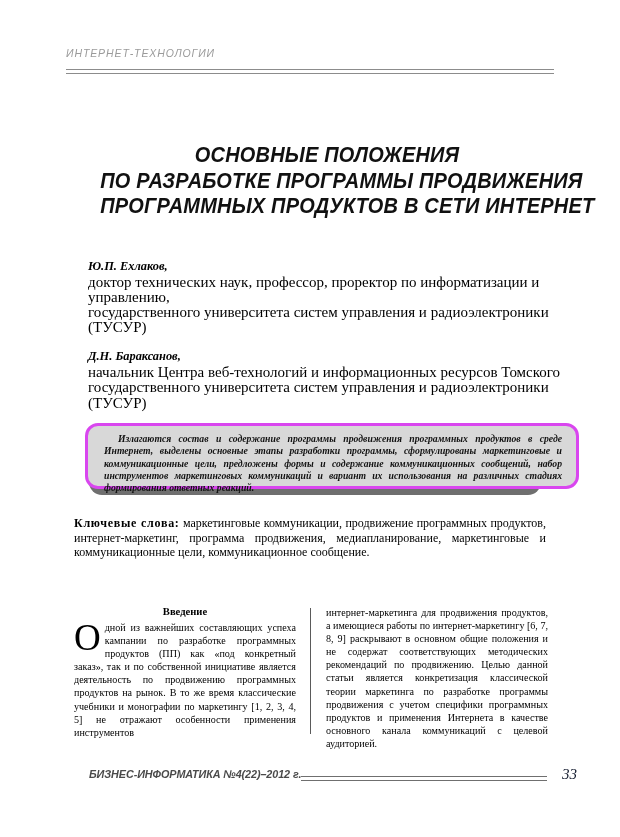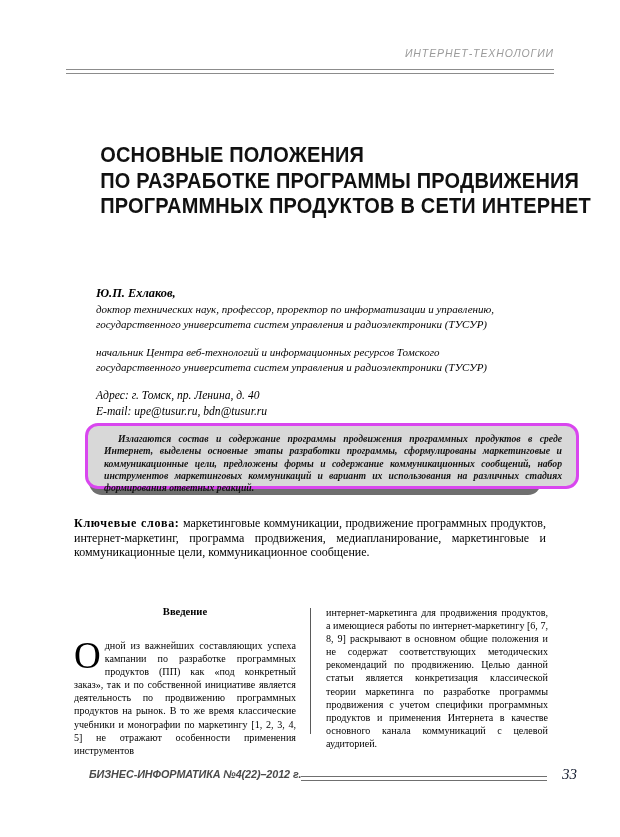--- a/index.html
+++ b/index.html
@@ -16,21 +16,21 @@
     color: #000000;
     overflow: hidden;
   }
 
   
   .running-head {
     position: absolute;
     left: 66px;
     top: 47px;
     width: 488px;
-    text-align: right;
+    text-align: left;
     font-family: "Liberation Sans", sans-serif;
     font-style: italic;
     font-size: 10.5px;
     letter-spacing: 0.9px;
     color: #9a9a9a;
     white-space: nowrap;
   }
   .head-rule {
     position: absolute;
     left: 66px;
@@ -40,52 +40,51 @@
     border-top: 1px solid #8c8c8c;
     border-bottom: 1px solid #8c8c8c;
   }
 
   
   .title-block {
     position: absolute;
     left: 66px;
     top: 143px;
     width: 488px;
-    text-align: left;
+    text-align: center;
+    font-style: italic;
   }
   .title-line {
     font-family: "Liberation Sans", sans-serif;
     font-weight: bold;
     font-size: 21.5px;
     line-height: 25.5px;
     letter-spacing: 0.2px;
     transform: scaleX(0.93);
     transform-origin: right center;
     white-space: nowrap;
     color: #111111;
   }
 
   
   .authors {
     position: absolute;
-    left: 96px;
+    left: 88px;
     top: 258px;
     width: 474px;
-    margin-top: 27px;
   }
   .author-name {
     font-style: italic;
     font-weight: bold;
     font-size: 12.4px;
     line-height: 16px;
     margin-bottom: 1px;
   }
   .author-aff {
-    font-style: italic;
-    font-size: 11px;
+    font-size: 15px;
     line-height: 15.1px;
     margin-bottom: 0;
   }
   .author-gap { height: 13px; }
   .contact {
     margin-top: 13px;
     font-style: italic;
     font-size: 11.6px;
     line-height: 15.2px;
   }
@@ -158,21 +157,21 @@
     left: 236px;
     top: 2px;
     width: 0;
     height: 126px;
     border-left: 1px solid #5a5a5a;
   }
   .section-title {
     font-weight: bold;
     font-size: 10.6px;
     text-align: center;
-    margin-bottom: 22px;
+    margin-bottom: 4px;
   }
   .body-text {
     font-size: 10.1px;
     line-height: 13.1px;
     text-align: justify;
     hyphens: manual;
   }
   .dropcap {
     float: left;
     font-size: 37px;
@@ -236,20 +235,21 @@
     <div class="title-line">ПРОГРАММНЫХ ПРОДУКТОВ В СЕТИ ИНТЕРНЕТ</div>
   </div>
 
   <div class="authors">
     <div class="author-name">Ю.П. Ехлаков,</div>
     <div class="author-aff">доктор технических наук, профессор, проректор по информатизации и управлению,</div>
     <div class="author-aff">государственного университета систем управления и радиоэлектроники (ТУСУР)</div>
 
     <div class="author-gap"></div>
 
+    <div class="author-name">Д.Н. Бараксанов,</div>
     <div class="author-aff">начальник Центра веб-технологий и информационных ресурсов Томского</div>
     <div class="author-aff">государственного университета систем управления и радиоэлектроники (ТУСУР)</div>
 
     <div class="contact">
       <div>Адрес: г. Томск, пр. Ленина, д. 40</div>
       <div>E-mail: upe@tusur.ru, bdn@tusur.ru</div>
     </div>
   </div>
 
   <div class="abstract-shadow"></div>

